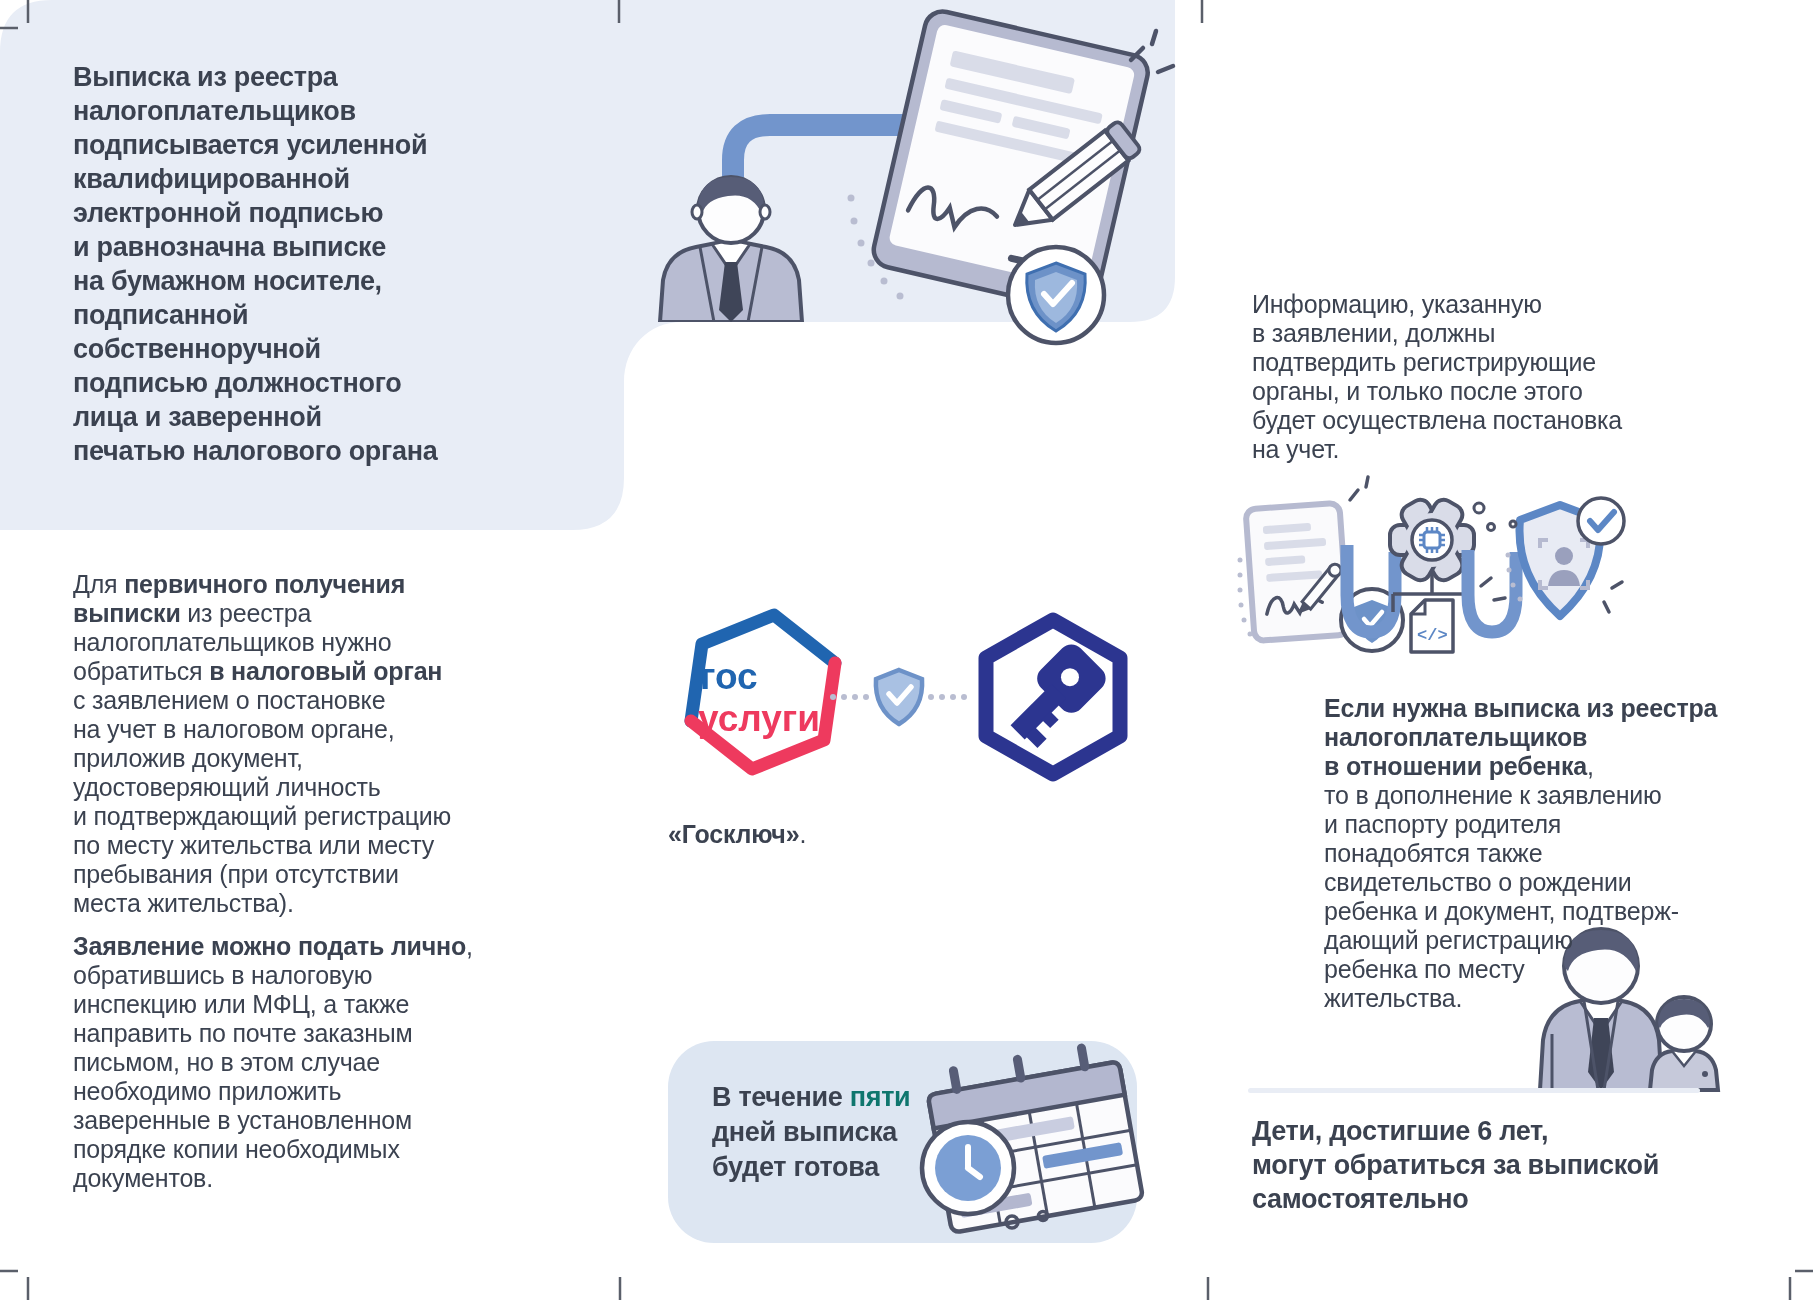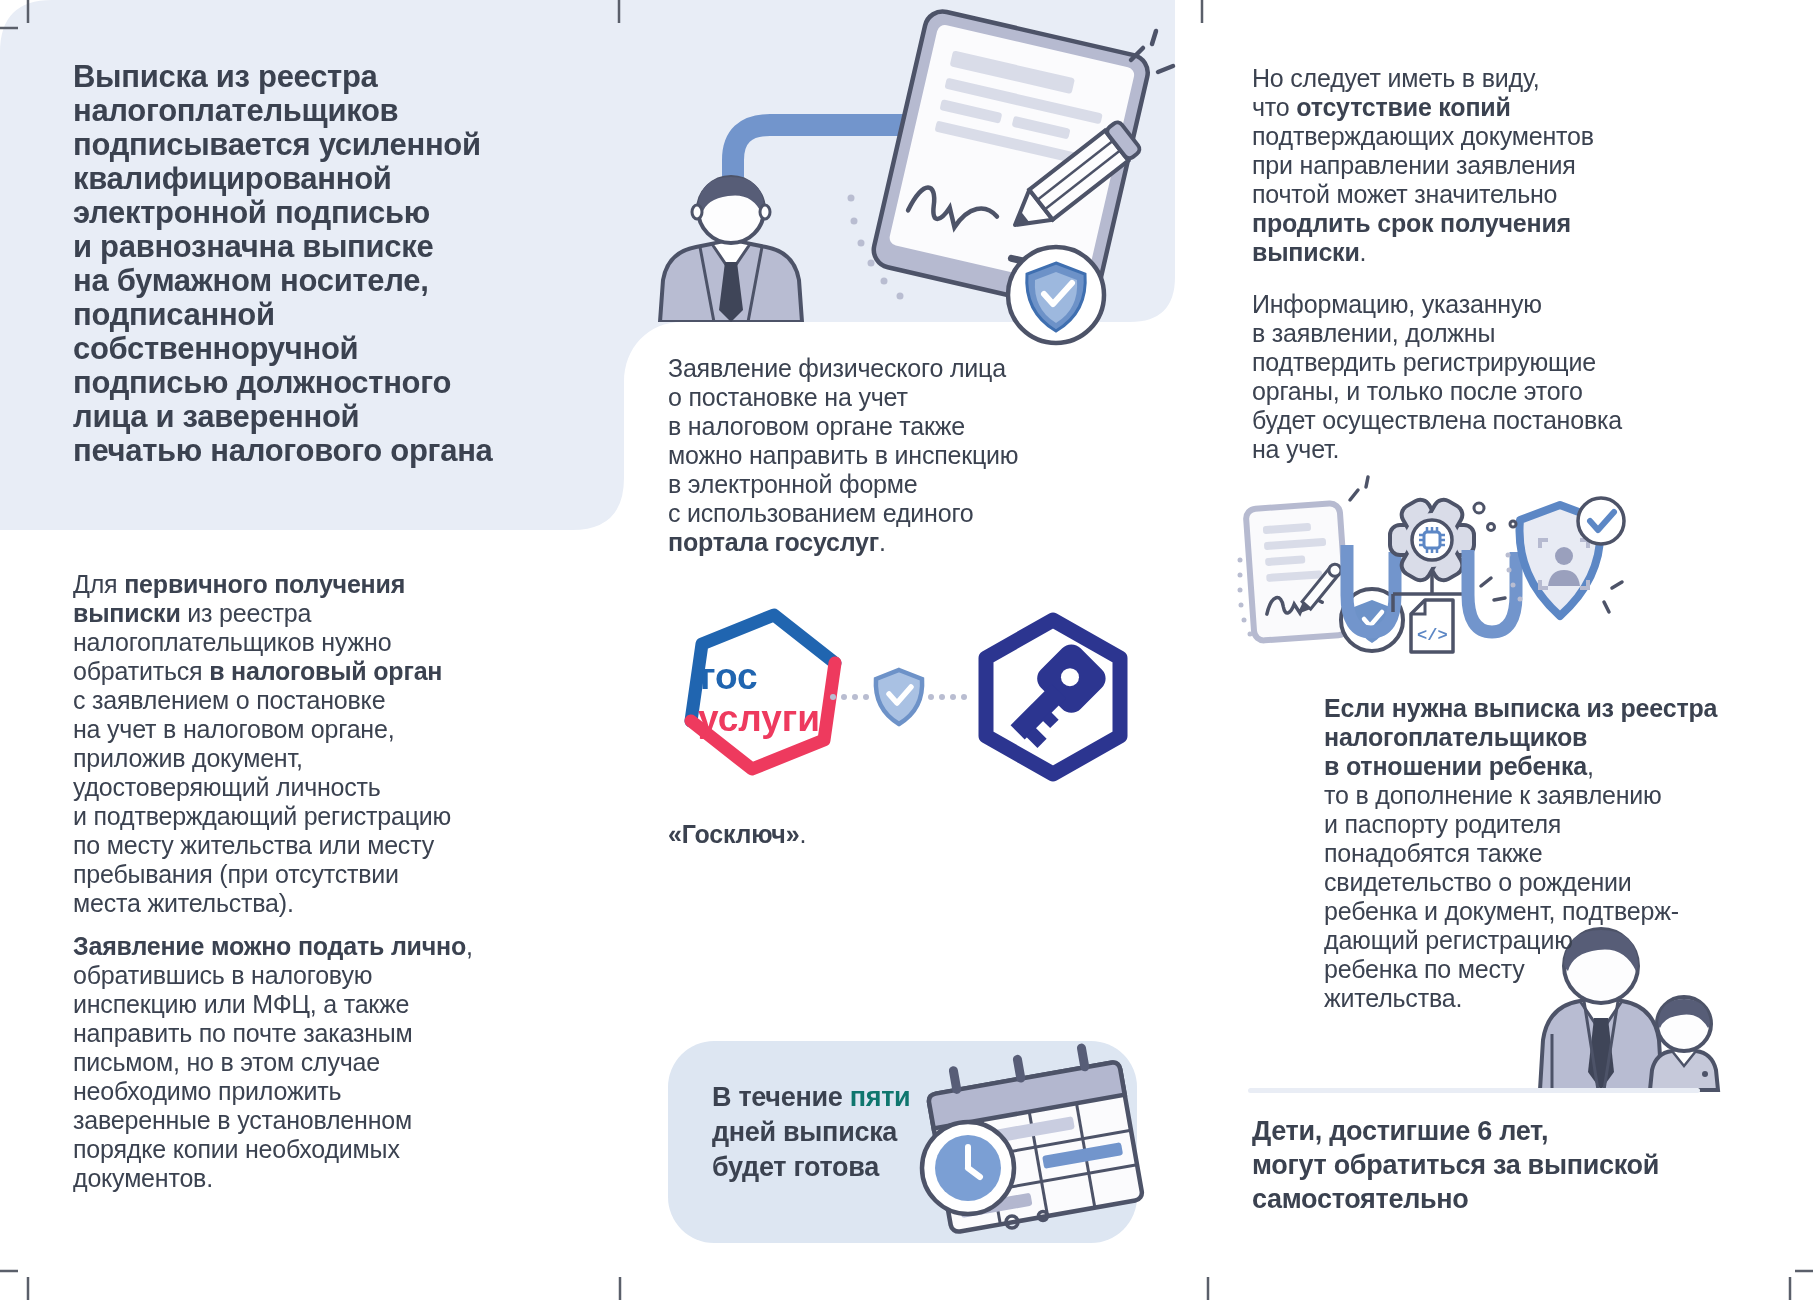--- a/index.html
+++ b/index.html
@@ -1,21 +1,21 @@
 <!DOCTYPE html>
 <html><head>
 <meta charset="utf-8">
 <style>
   html,body { margin:0; padding:0; background:#fff; }
   .page { position:relative; width:1813px; height:1300px; background:#ffffff;
           font-family:"Liberation Sans", sans-serif; overflow:hidden; }
   .bgsvg { position:absolute; left:0; top:0; }
   .txt { position:absolute; color:#3b4250; font-size:25px; line-height:29px;
          white-space:pre-line; letter-spacing:-0.2px; }
-  .title { font-weight:700; font-size:31px; line-height:34px; letter-spacing:-0.3px; }
+  .title { font-weight:700; font-size:27px; line-height:34px; letter-spacing:-0.3px; }
   .big { font-weight:700; font-size:27px; line-height:35px; letter-spacing:-0.3px; }
   .accent { color:#0f766e; }
 </style>
 </head>
 <body>
 
 <div class="page">
 
   <svg class="bgsvg" width="1813" height="1300" viewBox="0 0 1813 1300">
 
@@ -321,41 +321,27 @@
   <div class="txt" style="left:73px; top:932px; width:520px;"><span style="font-weight: 700; margin-top: 25px;">Заявление можно подать лично</span><span>,
 обратившись в налоговую
 инспекцию или МФЦ, а также
 направить по почте заказным
 письмом, но в этом случае
 необходимо приложить
 заверенные в установленном
 порядке копии необходимых
 документов.</span></div>
 
-  <div class="txt" style="left:668px; top:354px; width:520px;"><span>Заявление физического лица
-о постановке на учет
-в налоговом органе также
-можно направить в инспекцию
-в электронной форме
-с использованием единого
-</span><span style="font-weight: 700;">портала госуслуг</span><span>.</span></div>
 
   <div class="txt" style="left:668px; top:820px; width:520px;"><span style="font-weight: 700;">«Госключ»</span><span>.</span></div>
 
   <div class="txt big" style="left:712px; top:1080px; width:360px;"><span style="font-weight: 700; text-align: right;">В течение </span><span class="accent" style="font-weight: 700;">пяти</span><span style="font-weight: 700;">
 дней выписка
 будет готова</span></div>
 
-  <div class="txt" style="left:1252px; top:64px; width:540px;"><span>Но следует иметь в виду,
-что </span><span style="font-weight: 700;">отсутствие копий</span><span>
-подтверждающих документов
-при направлении заявления
-почтой может значительно
-</span><span style="font-weight: 700;">продлить срок получения
-выписки</span><span>.</span></div>
 
   <div class="txt" style="left:1252px; top:290px; width:540px;"><span>Информацию, указанную
 в заявлении, должны
 подтвердить регистрирующие
 органы, и только после этого
 будет осуществлена постановка
 на учет.</span></div>
 
   <div class="txt" style="left:1324px; top:694px; width:540px;"><span style="font-weight: 700;">Если нужна выписка из реестра
 налогоплательщиков

